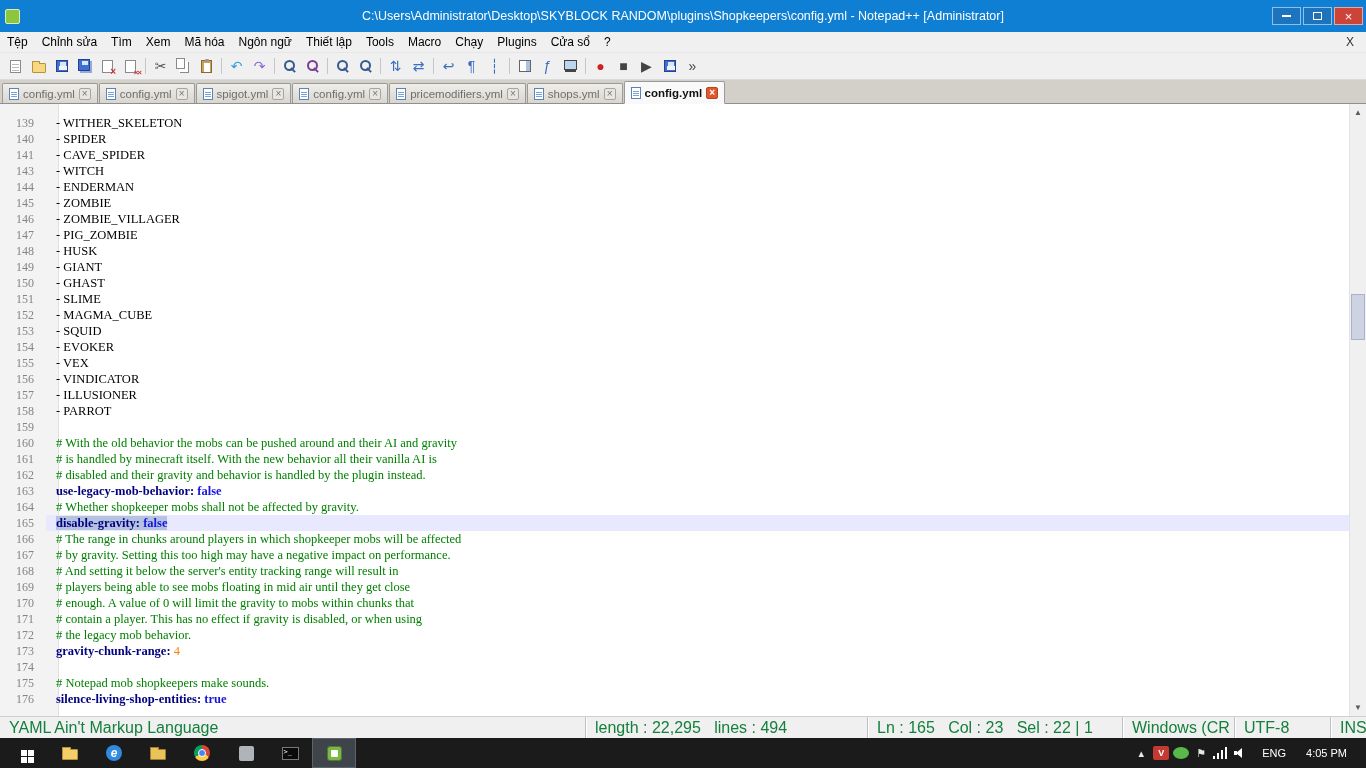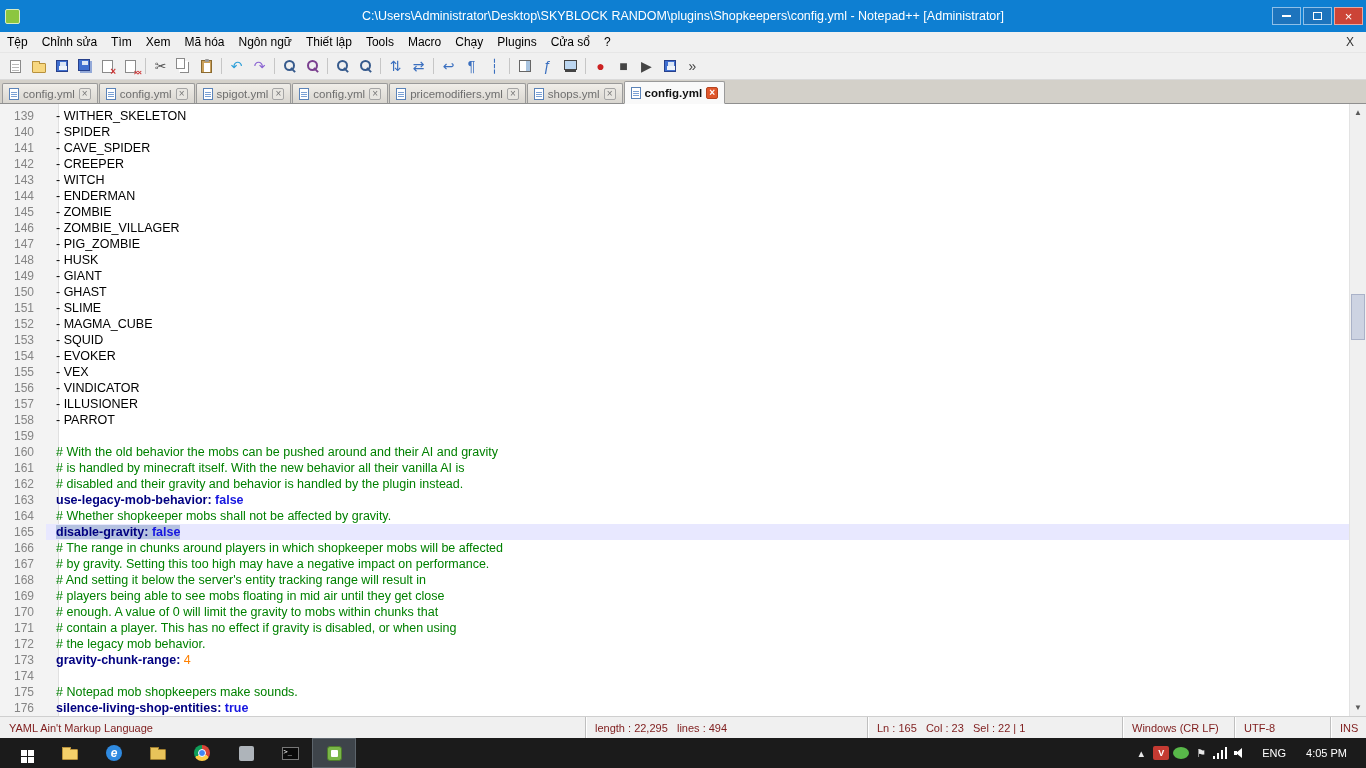--- a/index.html
+++ b/index.html
@@ -57,41 +57,41 @@
   .tab{display:inline-flex;align-items:center;gap:4px;height:20px;padding:0 6px;margin-right:1px;background:linear-gradient(#f0eee9,#d9d6d0);border:1px solid #9a9a9a;border-bottom:none;border-radius:2px 2px 0 0;font-size:11.5px;color:#6e6e6e;position:relative;white-space:nowrap}
   .tab.active{height:23px;background:#f9f9f9;color:#111;z-index:2;margin-bottom:-1px;border-bottom:1px solid #f9f9f9;font-weight:bold}
   .doc-icon{width:10px;height:12px;background:#fff;border:1px solid #5b83b8;flex:none;
     background-image:linear-gradient(#7aa0d4,#7aa0d4),linear-gradient(#7aa0d4,#7aa0d4),linear-gradient(#7aa0d4,#7aa0d4);
     background-size:6px 1px;background-position:1px 3px,1px 5px,1px 7px;background-repeat:no-repeat}
   .tab-close{width:12px;height:12px;display:inline-flex;align-items:center;justify-content:center;font-size:10px;color:#777;border:1px solid #a5a5a5;background:#e8e6e1;border-radius:2px;line-height:1;flex:none}
   .tab.active .tab-close{background:#e0572b;border-color:#b5441f;color:#fff;font-weight:bold}
 
   
   .editor{flex:1;display:flex;background:#fff;overflow:hidden;position:relative}
-  .lines{flex:1;padding-top:4px;font-family:Liberation Sans, sans-serif;font-size:12.5px;line-height:16px;
+  .lines{flex:1;padding-top:11px;font-family:Liberation Serif, serif;font-size:12.5px;line-height:16px;
     background:linear-gradient(to right,#f3f3f3 0,#f3f3f3 58px,#e0e0e0 58px,#e0e0e0 59px,#fff 59px)}
   .row{display:flex;height:16px;white-space:pre}
   .ln{width:46px;text-align:right;padding-right:12px;color:#858585;font-size:12px;flex:none}
   .code{flex:1;padding-left:10px}
   .row.cur .code{background:#e8e8ff}
   .sel{background:#b5c2e0}
   .tk-plain{color:#000}
   .tk-comment{color:#008000}
   .tk-key{color:#000080;font-weight:bold}
   .tk-bool{color:#1616e0;font-weight:bold}
   .tk-num{color:#ff8000}
 
   
   .vscroll{width:17px;flex:none;background:#f0f0f0;border-left:1px solid #e3e3e3;display:flex;flex-direction:column}
   .sarrow{height:17px;display:flex;align-items:center;justify-content:center;font-size:8px;color:#5a5a5a;flex:none}
   .strack{flex:1;position:relative}
   .sthumb{position:absolute;left:1px;right:1px;top:30%;height:46px;background:#cdd3e2;border:1px solid #aab2c8}
 
   
-  .statusbar{height:22px;background:#f0f0f0;border-top:1px solid #cfcfcf;display:flex;align-items:stretch;font-size:11px;color:#7f1d1d;flex:none}
+  .statusbar{height:22px;background:#f0f0f0;border-top:1px solid #cfcfcf;display:flex;align-items:stretch;font-size:16px;color:#15803d;flex:none}
   .sseg{display:flex;align-items:center;padding:0 9px;white-space:pre;overflow:hidden}
   .sseg + .sseg{border-left:1px solid #bfbfbf;box-shadow:inset 1px 0 0 #ffffff}
   .sseg.flex{flex:1}
 
   
   .taskbar{height:30px;background:#1b1b1b;display:flex;align-items:stretch;color:#fff;flex:none}
   .tapp{width:44px;display:flex;align-items:center;justify-content:center;flex:none}
   .tapp.start{width:48px}
   .tapp.active{background:#3e444a;box-shadow:inset 0 0 0 1px #5c646b}
   .ta-ic{display:inline-flex;align-items:center;justify-content:center;color:#fff}
@@ -292,21 +292,20 @@
         <span class="tab-label">config.yml</span>
         <span class="tab-close">×</span>
       </div>
     </div>
 
   <div class="editor">
     <div class="lines">
         <div class="row"><span class="ln">139</span><span class="code"><span class="tk-plain">- WITHER_SKELETON</span></span></div>
         <div class="row"><span class="ln">140</span><span class="code"><span class="tk-plain">- SPIDER</span></span></div>
         <div class="row"><span class="ln">141</span><span class="code"><span class="tk-plain">- CAVE_SPIDER</span></span></div>
-        <div class="row"><span class="ln">142</span><span class="code"><span class="tk-plain">- CREEPER</span></span></div>
         <div class="row"><span class="ln">143</span><span class="code"><span class="tk-plain">- WITCH</span></span></div>
         <div class="row"><span class="ln">144</span><span class="code"><span class="tk-plain">- ENDERMAN</span></span></div>
         <div class="row"><span class="ln">145</span><span class="code"><span class="tk-plain">- ZOMBIE</span></span></div>
         <div class="row"><span class="ln">146</span><span class="code"><span class="tk-plain">- ZOMBIE_VILLAGER</span></span></div>
         <div class="row"><span class="ln">147</span><span class="code"><span class="tk-plain">- PIG_ZOMBIE</span></span></div>
         <div class="row"><span class="ln">148</span><span class="code"><span class="tk-plain">- HUSK</span></span></div>
         <div class="row"><span class="ln">149</span><span class="code"><span class="tk-plain">- GIANT</span></span></div>
         <div class="row"><span class="ln">150</span><span class="code"><span class="tk-plain">- GHAST</span></span></div>
         <div class="row"><span class="ln">151</span><span class="code"><span class="tk-plain">- SLIME</span></span></div>
         <div class="row"><span class="ln">152</span><span class="code"><span class="tk-plain">- MAGMA_CUBE</span></span></div>

